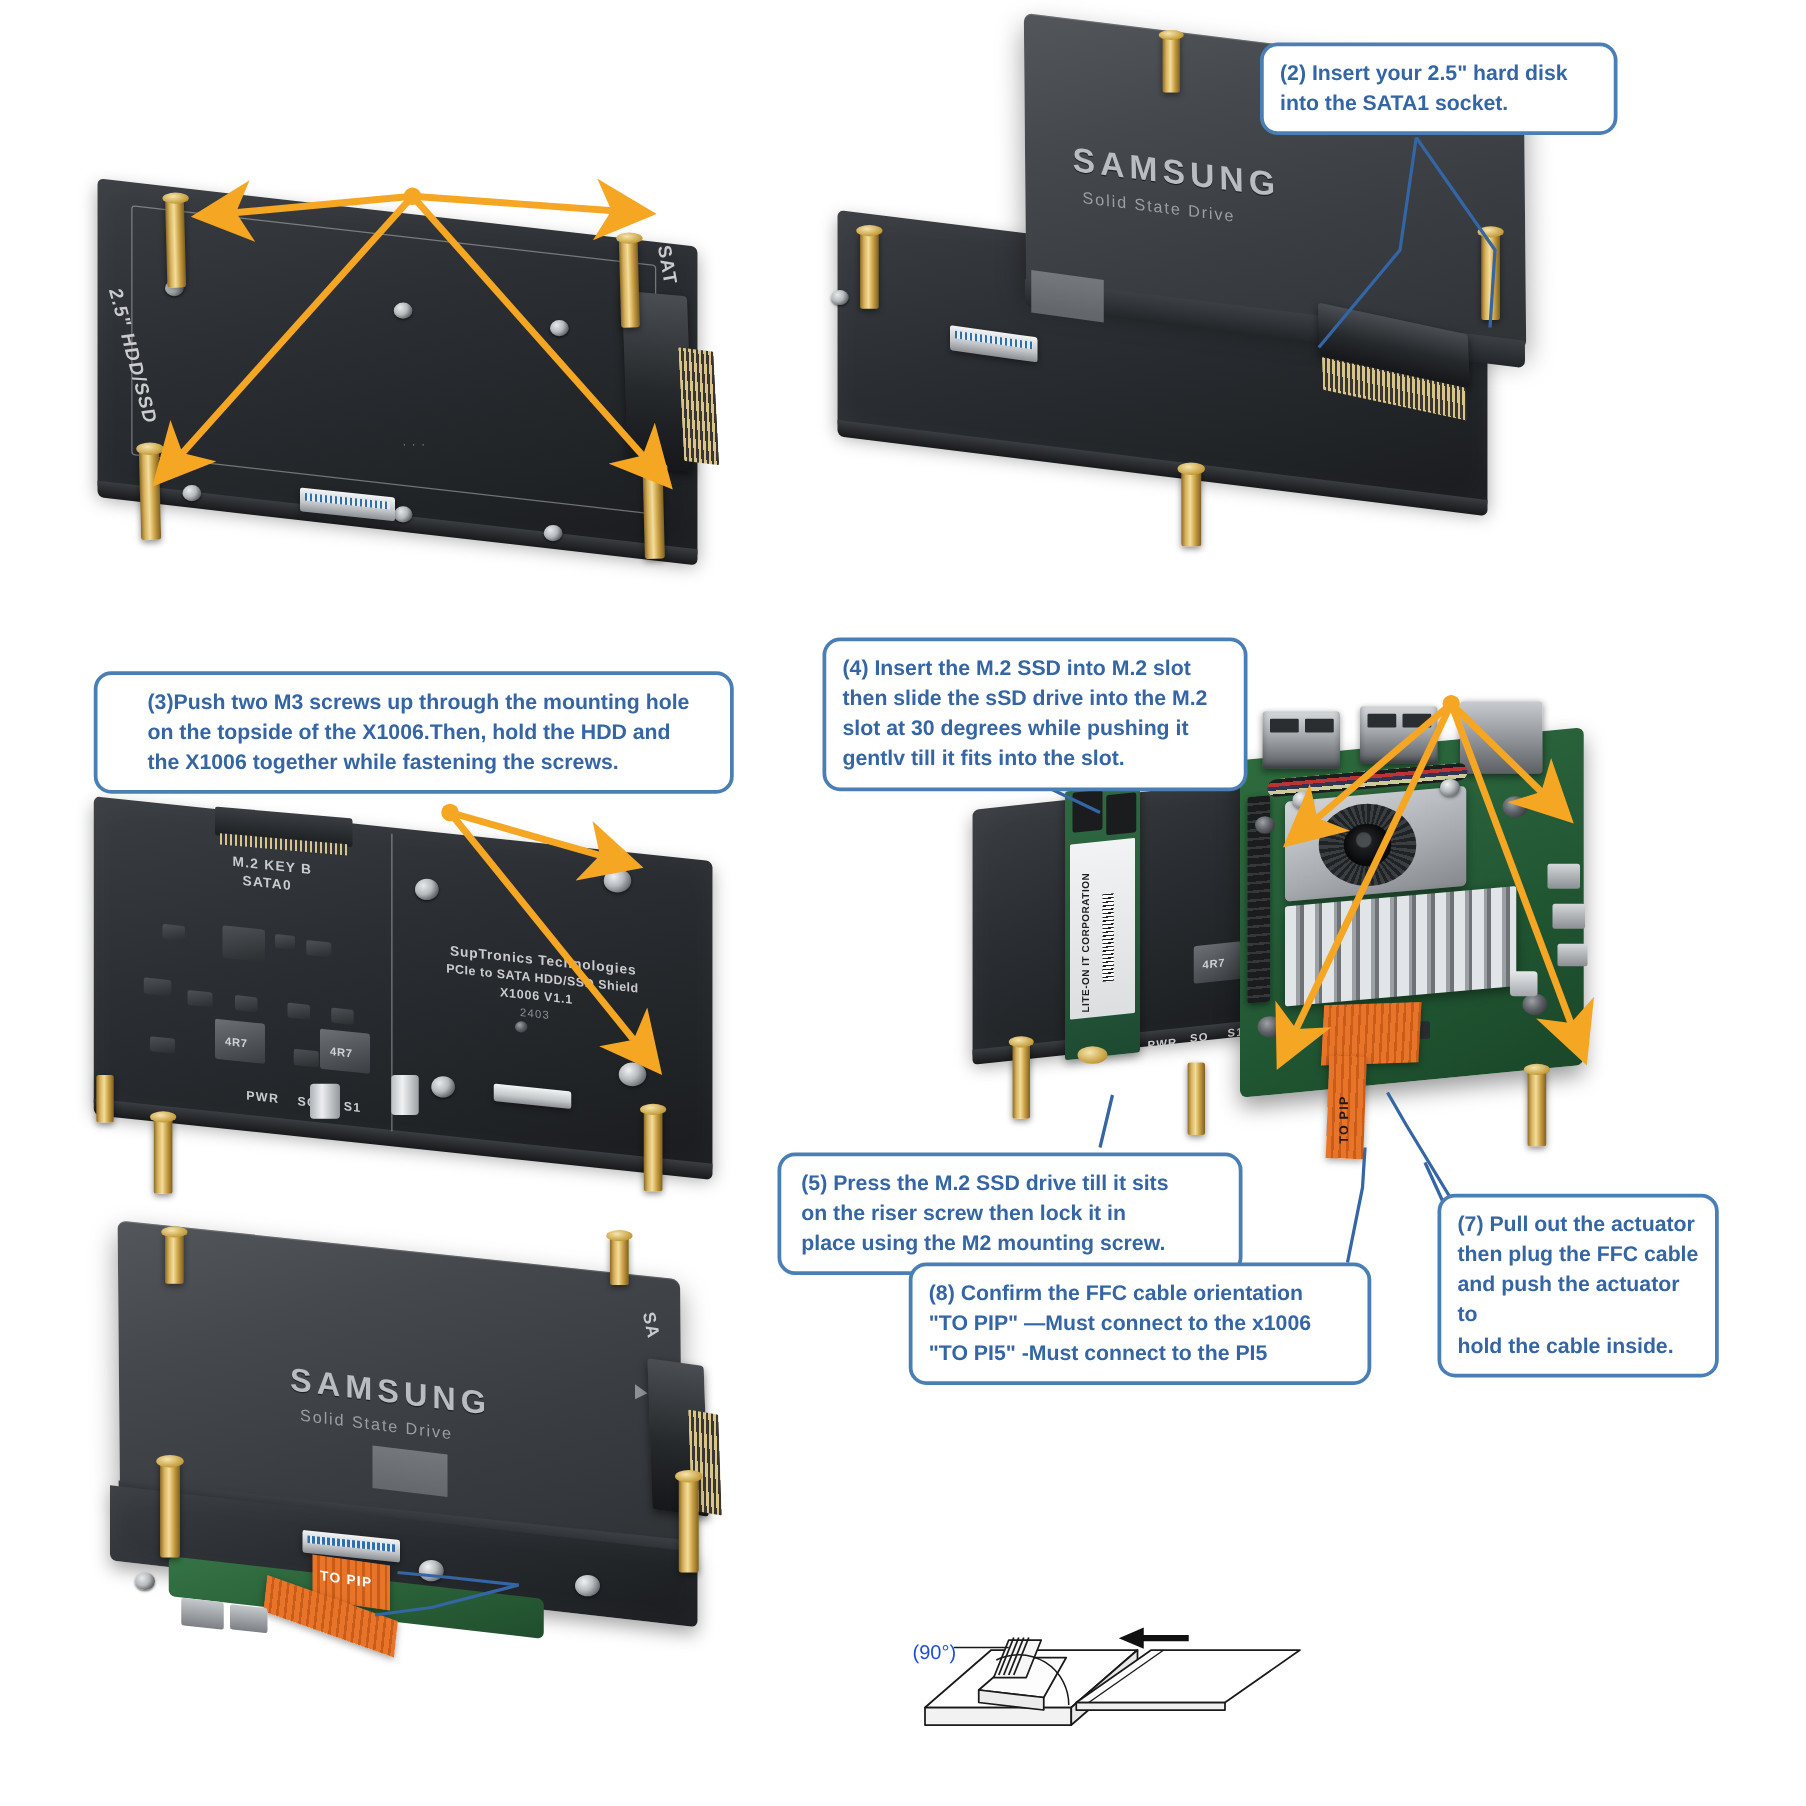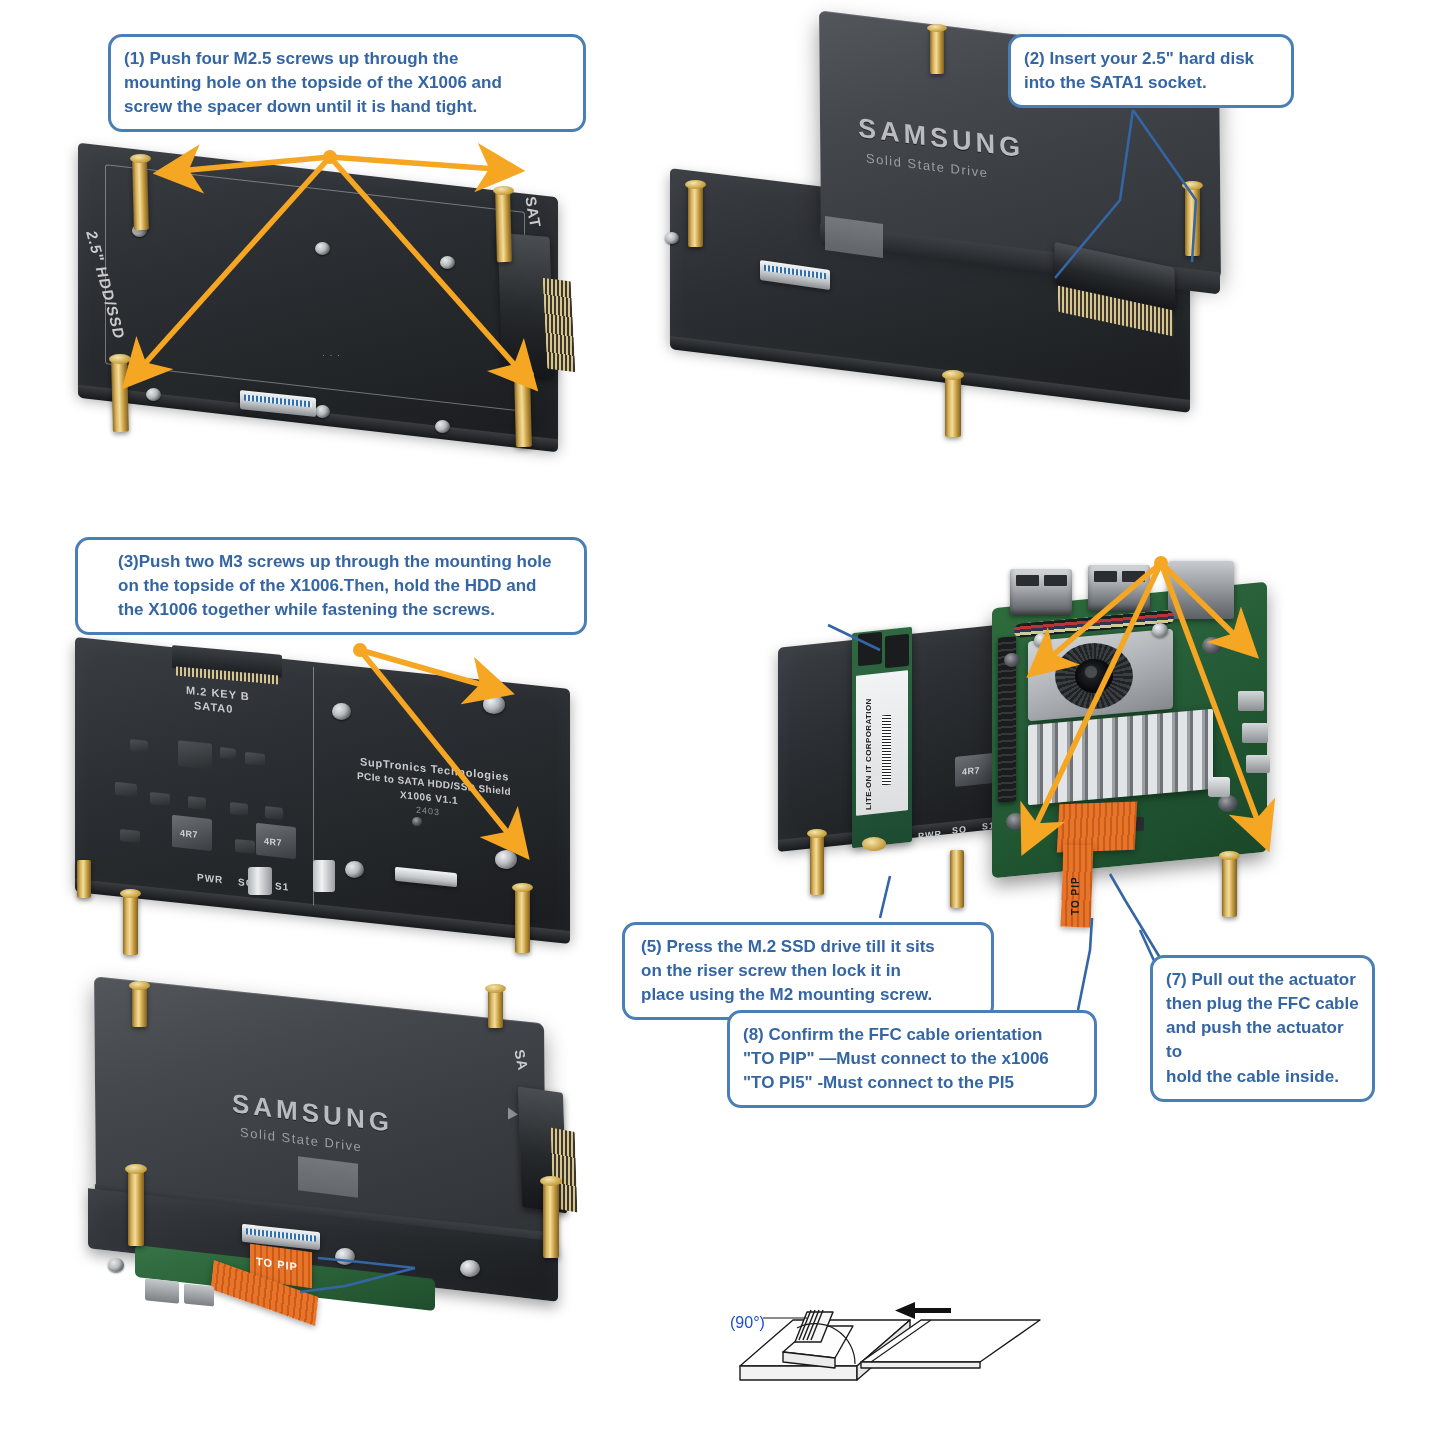--- a/index.html
+++ b/index.html
@@ -562,31 +562,32 @@
       <path d="M1165,966 L1125,900 L1110,874"></path>
       <path d="M1172,1000 L1140,930"></path>
 
       <path d="M1078,1010 L1090,950 L1092,918"></path>
 
       <path d="M415,1268 L360,1262 L318,1258"></path>
       <path d="M415,1268 L345,1286 L300,1292"></path>
     </g>
   </svg>
 
-  <div class="callout" style="left:108px; top:34px; width:478px; font-size:17px;">(1) Push four M2.5 screws up through the
-mounting hole on the topside of the X1006 and
-screw the spacer down until it is hand tight.</div>
 
   <div class="callout" style="left:1008px; top:34px; width:286px; font-size:17px;">(2) Insert your 2.5" hard disk
 into the SATA1 socket.</div>
 
   <div class="callout" style="left:75px; top:537px; width:512px; font-size:17px;padding-left:40px;">(3)Push two M3 screws up through the mounting hole
 on the topside of the X1006.Then, hold the HDD and
 the X1006 together while fastening the screws.</div>
 
+  <div class="callout" style="left:658px; top:510px; width:340px; font-size:17px;">(4) Insert the M.2 SSD into M.2 slot
+then slide the sSD drive into the M.2
+slot at 30 degrees while pushing it
+gentlv till it fits into the slot.</div>
 
   <div class="callout" style="left:622px; top:922px; width:372px; font-size:17px;padding-left:16px;">(5) Press the M.2 SSD drive till it sits
 on the riser screw then lock it in
 place using the M2 mounting screw.</div>
 
 
   <div class="callout" style="left:1150px; top:955px; width:225px; font-size:17px;">(7) Pull out the actuator
 then plug the FFC cable
 and push the actuator to
 hold the cable inside.</div>

